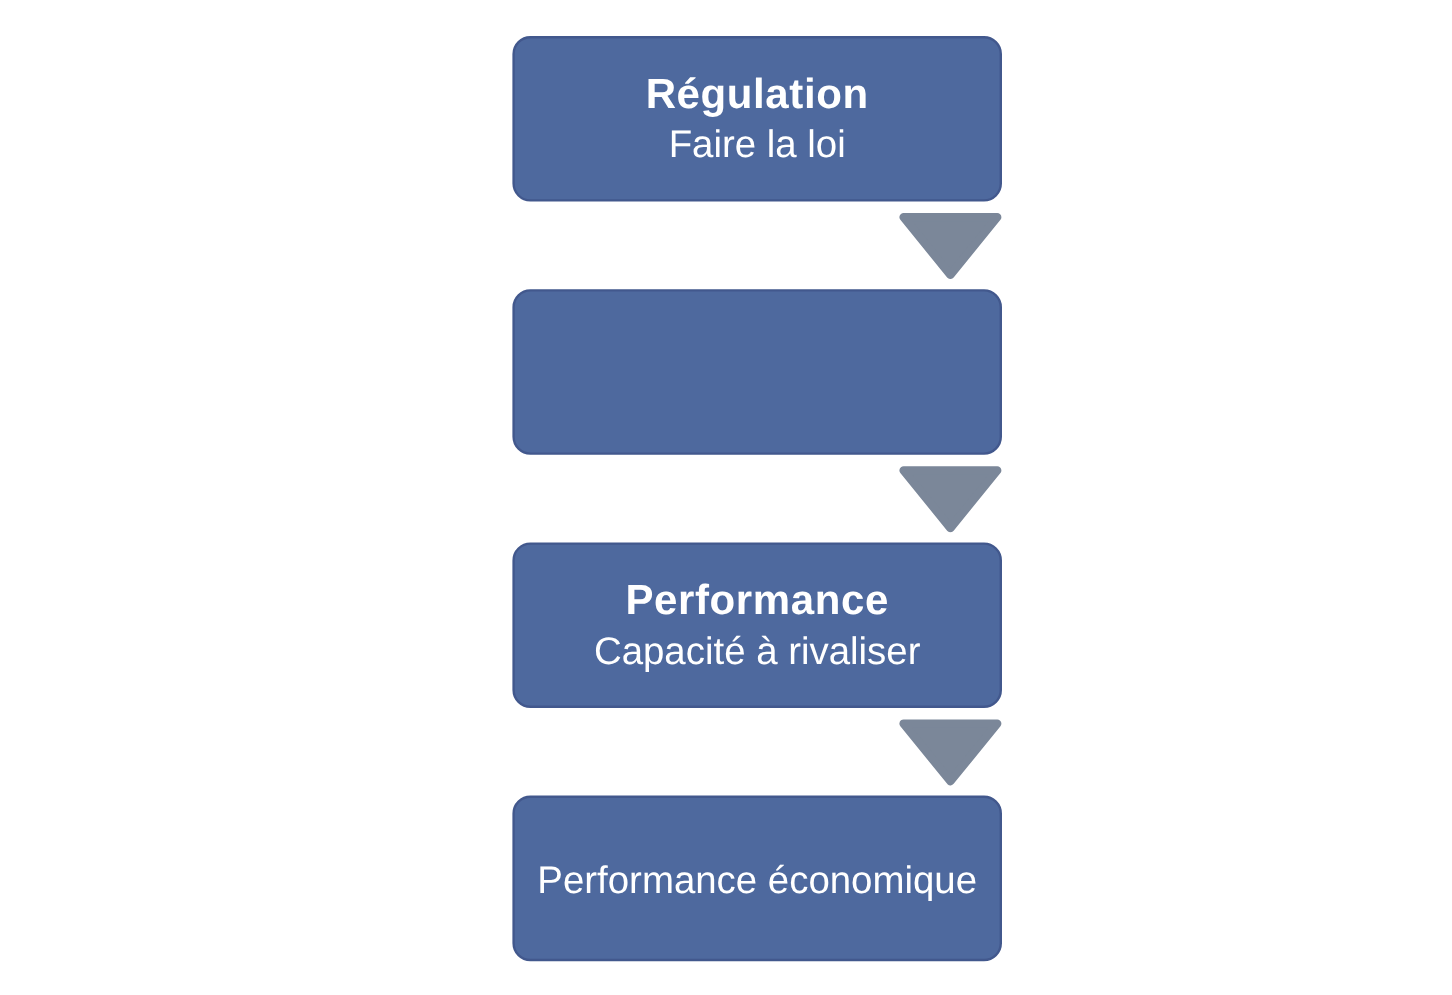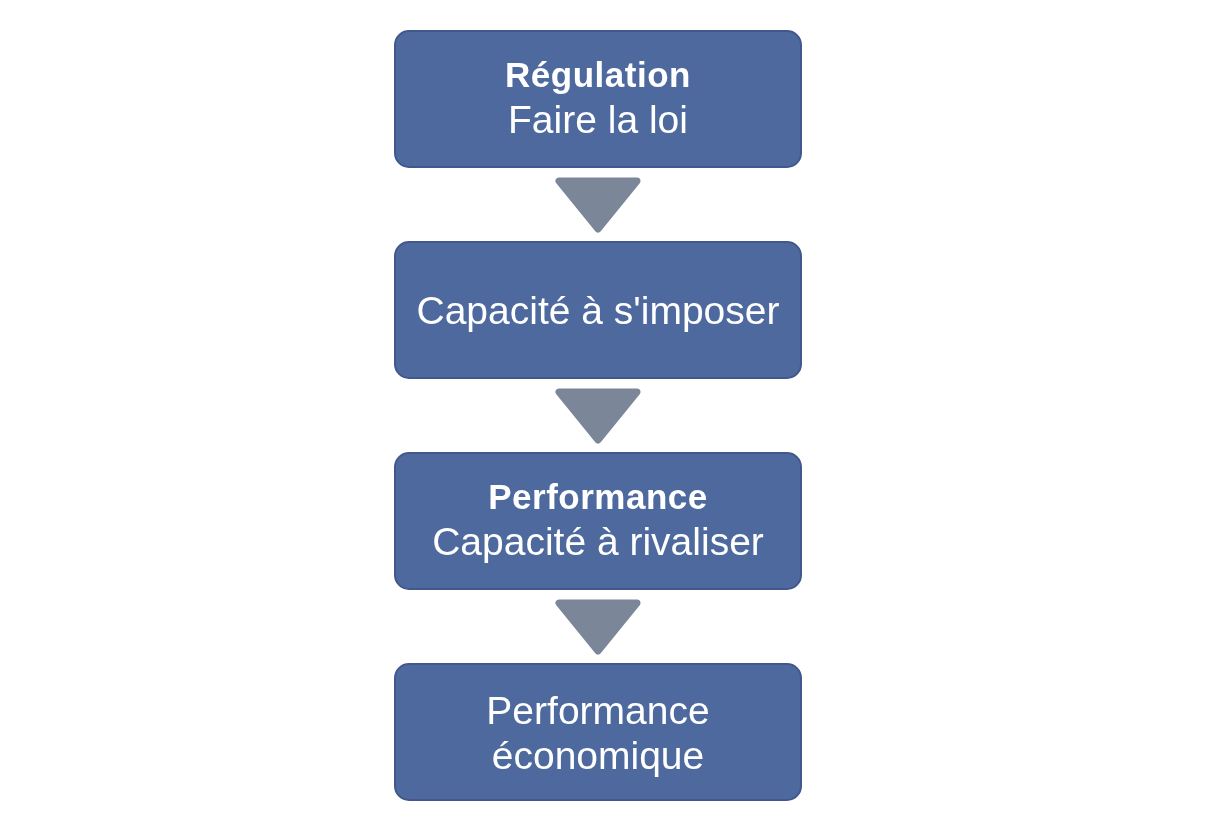--- a/index.html
+++ b/index.html
@@ -10,26 +10,26 @@
   }
   .canvas {
     position: relative;
     width: 1210px;
     height: 829px;
     background: #ffffff;
     overflow: hidden;
   }
   .flow-column {
     position: absolute;
-    left: 394px;
+    left: 427px;
     top: 30px;
     width: 408px;
     display: flex;
     flex-direction: column;
-    align-items: center;
+    align-items: flex-end;
   }
   .flow-box {
     box-sizing: border-box;
     width: 408px;
     height: 138px;
     background: #4e699e;
     border: 2px solid #42588d;
     border-radius: 15px;
     display: flex;
     flex-direction: column;
@@ -38,21 +38,21 @@
     text-align: center;
     color: #ffffff;
   }
   .flow-box .box-title {
     font-size: 35px;
     font-weight: bold;
     line-height: 1.15;
     letter-spacing: 0.5px;
   }
   .flow-box .box-subtitle {
-    font-size: 39px;
+    font-size: 32px;
     font-weight: normal;
     line-height: 1.15;
     margin-top: 3px;
   }
   .arrow-wrap {
     height: 73px;
     display: flex;
     align-items: center;
     justify-content: center;
   }
@@ -71,21 +71,20 @@
       <div class="box-subtitle">Faire la loi</div>
     </div>
 
     <div class="arrow-wrap">
       <svg width="86" height="56" viewBox="0 0 86 56">
         <polygon points="4,4 82,4 43,52" fill="#7b8799" stroke="#7b8799" stroke-width="7" stroke-linejoin="round"></polygon>
       </svg>
     </div>
 
     <div class="flow-box">
-      <div class="box-subtitle">Capacité à s'imposer</div>
     </div>
 
     <div class="arrow-wrap">
       <svg width="86" height="56" viewBox="0 0 86 56">
         <polygon points="4,4 82,4 43,52" fill="#7b8799" stroke="#7b8799" stroke-width="7" stroke-linejoin="round"></polygon>
       </svg>
     </div>
 
     <div class="flow-box">
       <div class="box-title">Performance</div>

